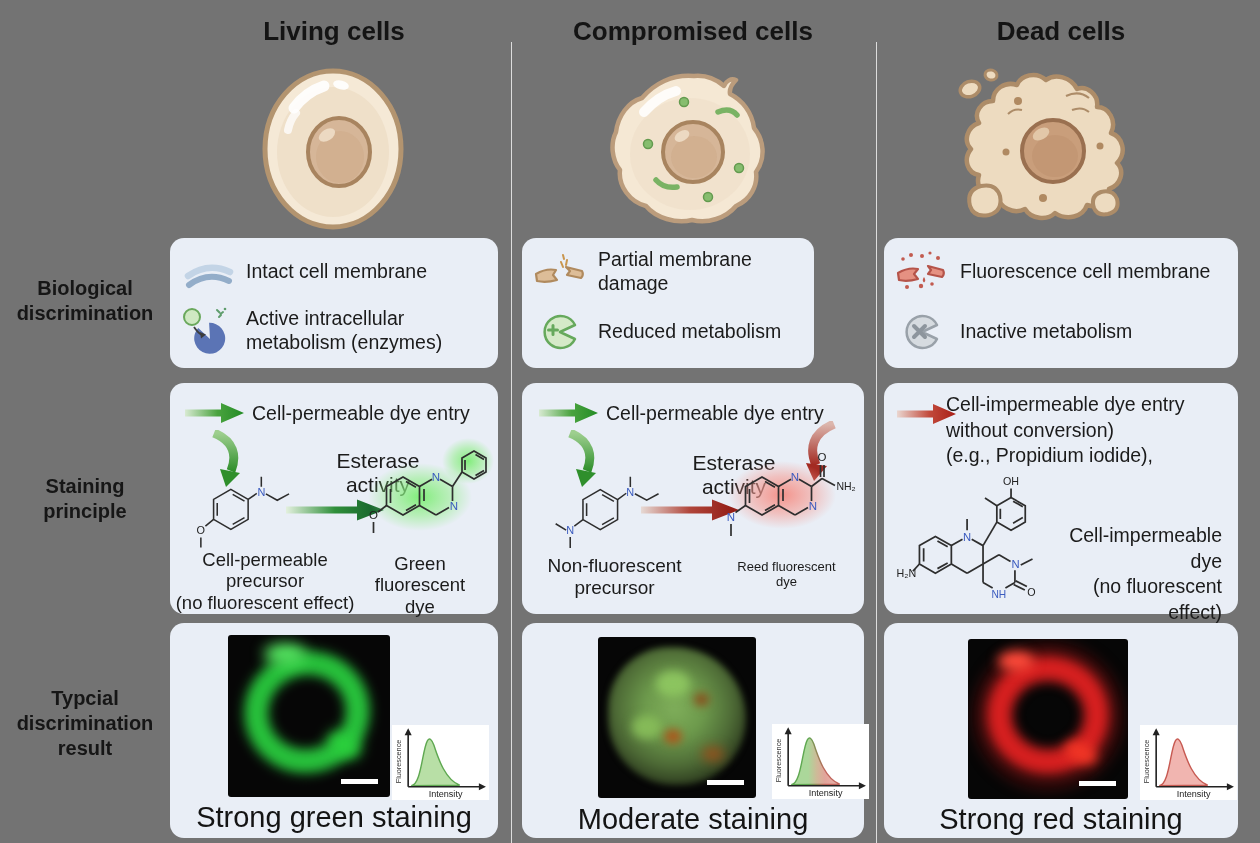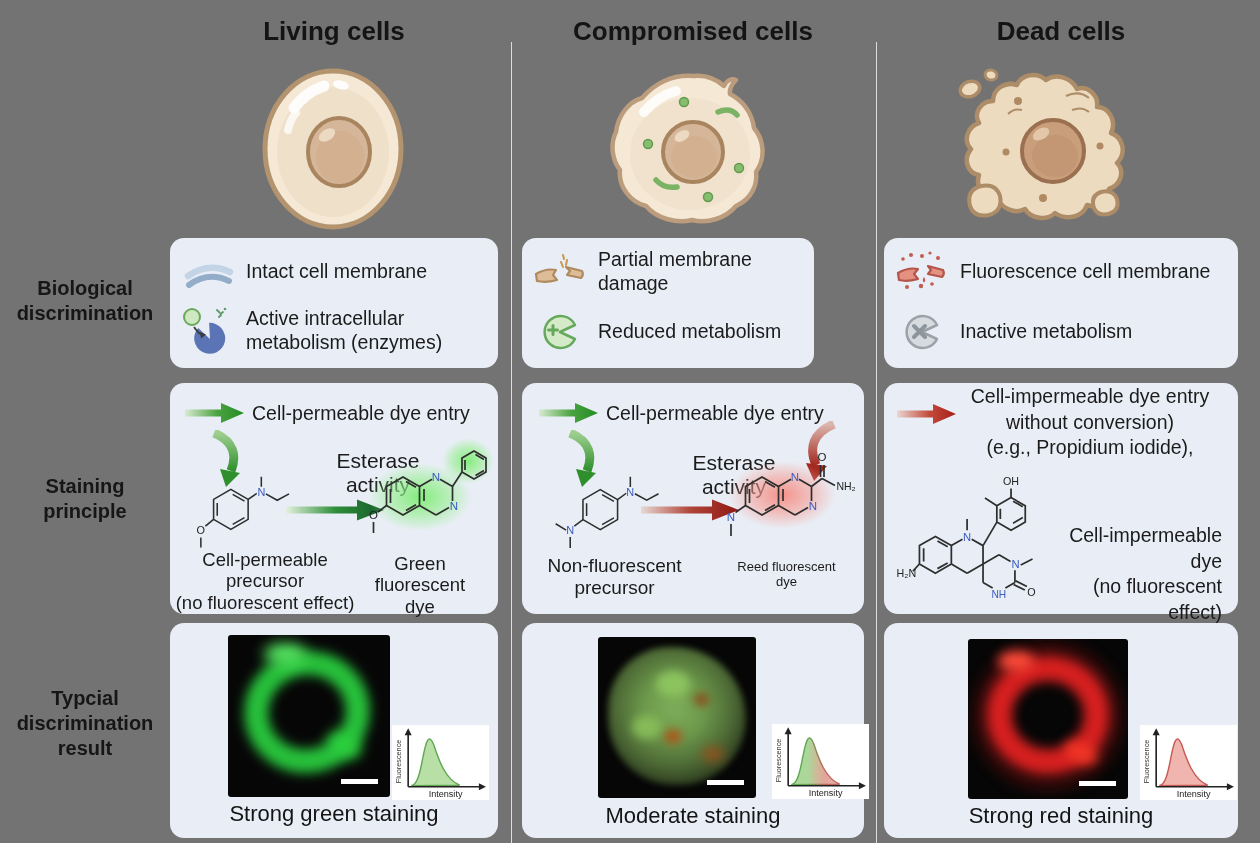--- a/index.html
+++ b/index.html
@@ -13,21 +13,21 @@
   .bio-item { position:absolute; left:0; right:0; display:flex; align-items:center; }
   .bio-icon { flex:0 0 76px; display:flex; justify-content:center; }
   .bio-text { font-size:19.5px; line-height:1.22; color:#1b1b1b; }
   .sabs { position:absolute; }
   .stxt { position:absolute; font-size:19.5px; line-height:1.32; color:#1b1b1b; }
   .est { position:absolute; font-size:21px; line-height:1.15; text-align:center; color:#1b1b1b; }
   .slabel { position:absolute; font-size:18.5px; line-height:1.16; text-align:center; color:#1b1b1b; }
   .mimg { position:absolute; background:#060606; border-radius:3px; overflow:hidden; }
   .sbar { position:absolute; right:12px; bottom:13px; width:37px; height:5px; background:#ffffff; }
   .hist { position:absolute; background:#ffffff; }
-  .caption { position:absolute; left:0; right:0; text-align:center; font-size:22px; color:#141414; }
+  .caption { position:absolute; left:0; right:0; text-align:center; font-size:29px; color:#141414; }
   .chem text, .hist text { font-family:"Liberation Sans", sans-serif; }
 </style>
 </head>
 <body>
 
 <div class="canvas">
 
   <div class="divider" style="left:511px"></div>
   <div class="divider" style="left:876px"></div>
 
@@ -361,21 +361,21 @@
     <svg class="sabs" style="left:12px;top:18px" width="62" height="26" viewBox="0 0 62 26">
       <defs>
           <linearGradient id="idA3" x1="0" y1="0" x2="1" y2="0">
         <stop offset="0" stop-color="#ead6d0"></stop>
             <stop offset="0.55" stop-color="#c24a3c"></stop>
             <stop offset="1" stop-color="#a81f17"></stop>
       </linearGradient>
         </defs>
       <polygon points="1,9.5 37,9.5 37,3 60,13 37,23 37,16.5 1,16.5" fill="url(#idA3)"></polygon>
     </svg>
-    <div class="stxt" style="left:62px;top:1px;width:288px;text-align:center">
+    <div class="stxt" style="left:62px;top:9px;width:288px;text-align:left">
       <div>Cell-impermeable dye entry</div>
       <div>without conversion)</div>
       <div>(e.g., Propidium iodide),</div>
     </div>
     <svg class="sabs chem" style="left:12px;top:88px" width="180" height="138" viewBox="0 0 175 135">
       <g stroke="#2e2e2e" stroke-width="1.7" fill="none">
         <polygon points="38,64 53.6,73 53.6,91 38,100 22.4,91 22.4,73"></polygon>
         <path d="M26.5,75.5 L26.5,88.5 M40,68.5 L50,74 M50,90 L40,95.5"></path>
         <path d="M53.6,73 L64.5,66.7 M73.5,66.7 L84.6,73 M84.6,73 L84.6,91 M84.6,91 L69,100 M69,100 L53.6,91"></path>
         <path d="M69,58 L69,47"></path>

